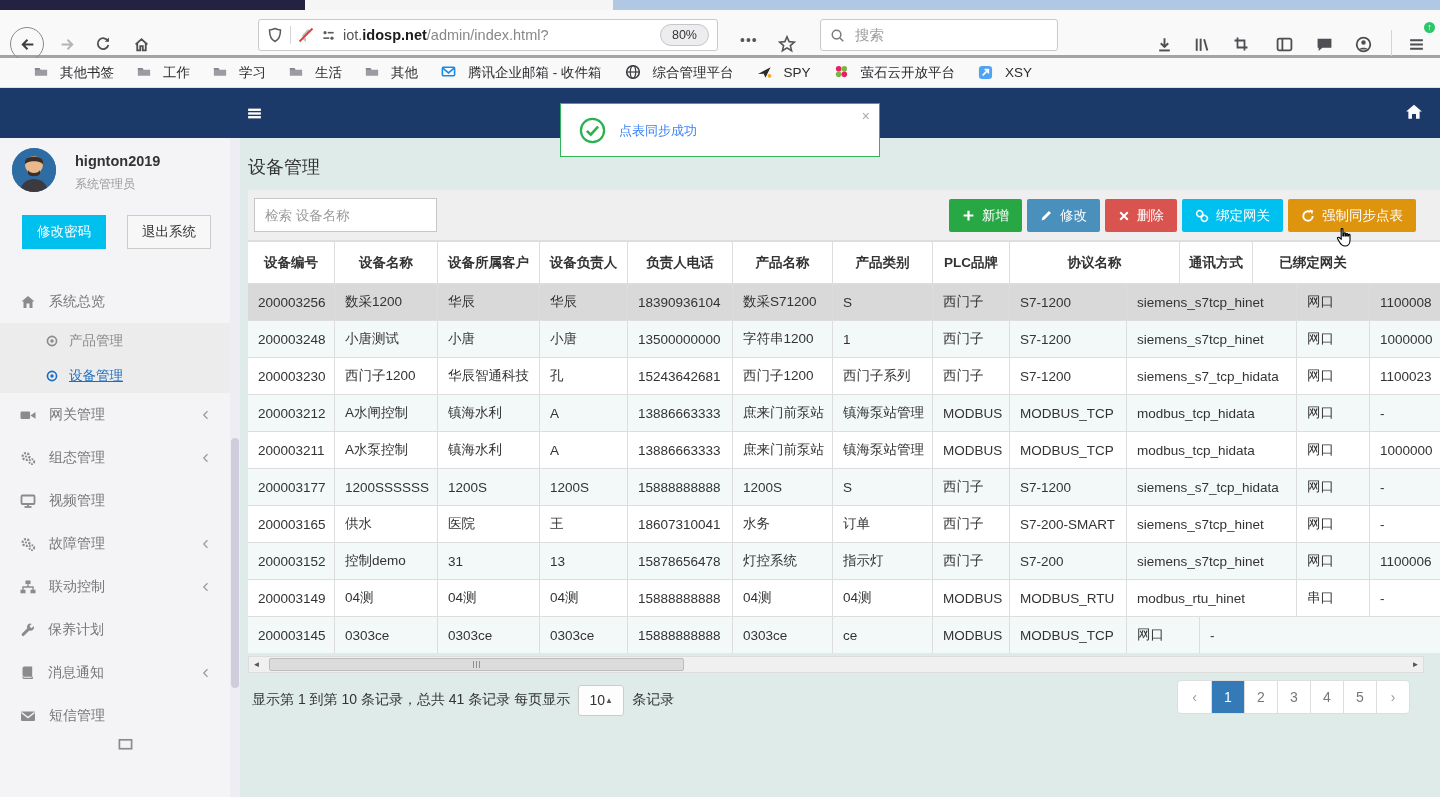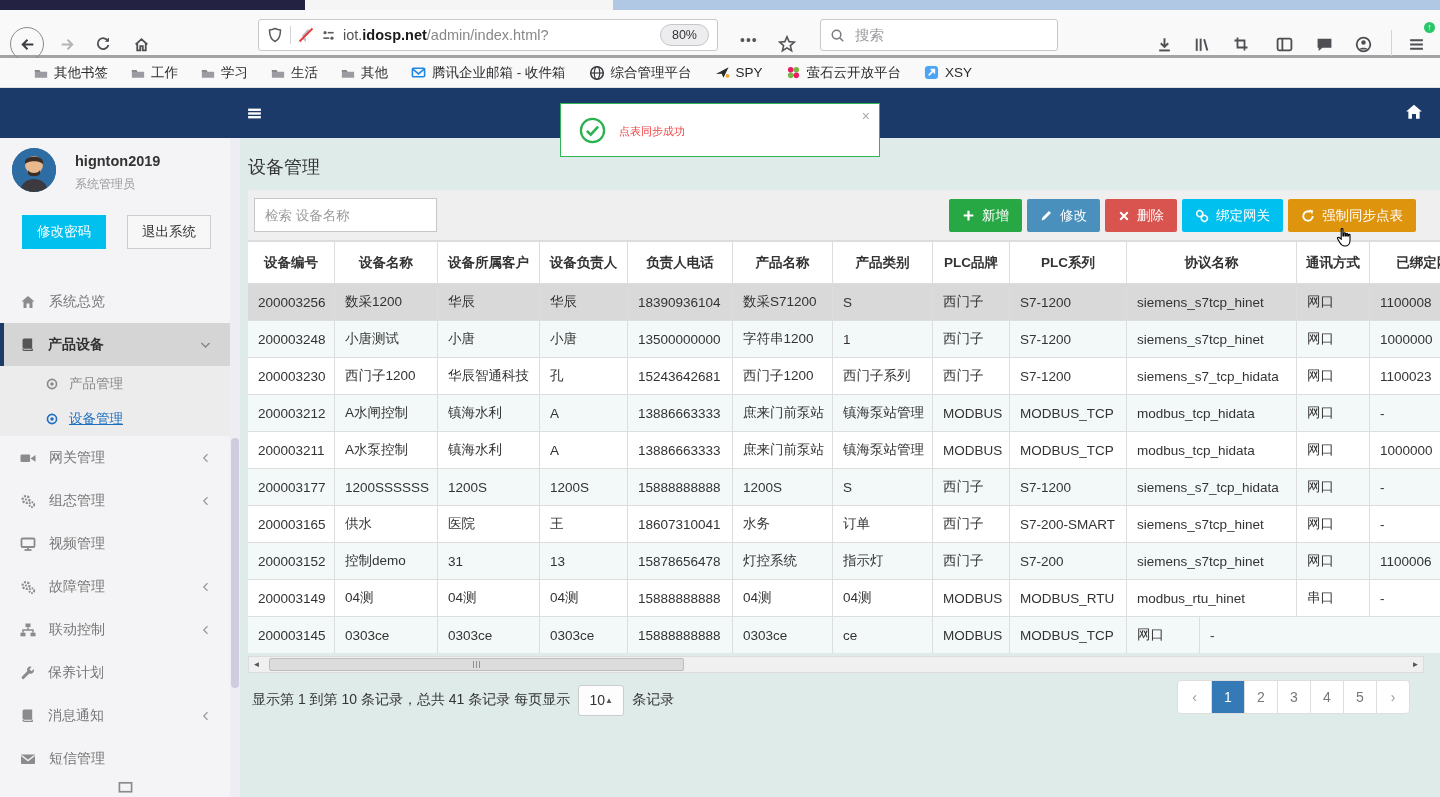--- a/index.html
+++ b/index.html
@@ -28,21 +28,21 @@
     display:flex;align-items:center;padding:0 9px;gap:8px;}
   .searchbox input{border:none;outline:none;flex:1;font-size:14.5px;color:#333;background:transparent;font-family:inherit;}
   .searchbox input::placeholder{color:#9a9a9f;}
   .ff-sep{position:absolute;left:1391px;top:20px;width:1px;height:26px;background:#d4d4d8;}
   .badge-up{position:absolute;left:1424px;top:12px;width:11px;height:11px;border-radius:50%;background:#2ac769;color:#fff;
     font-size:9px;line-height:11px;text-align:center;font-weight:bold;}
 
   
   .bm-bar{position:absolute;top:58px;left:0;width:1440px;height:30px;background:#f9f9fa;border-bottom:1px solid #e1e1e4;
     display:flex;align-items:center;padding:0 0 0 34px;gap:23px;}
-  .bm-item{display:inline-flex;align-items:center;gap:6px;cursor:default;}
+  .bm-item{display:inline-flex;gap:12px;cursor:default;}
   .bm-label{font-size:13.5px;color:#2b2b2e;white-space:nowrap;}
 
   
   .app-nav{position:absolute;top:88px;left:0;width:1440px;height:50px;background:#1b3a6a;}
   .nav-burger{position:absolute;left:243px;top:14px;width:22px;height:22px;display:flex;align-items:center;justify-content:center;}
   .nav-home{position:absolute;left:1405px;top:15px;width:22px;height:22px;}
 
   
   .sidebar{position:absolute;top:138px;left:0;width:230px;height:659px;background:#f4f4f6;overflow:hidden;}
   .side-track{position:absolute;top:138px;left:230px;width:10px;height:659px;background:#efedf4;}
@@ -103,21 +103,21 @@
   .pager{position:absolute;right:30px;top:542px;height:34px;display:flex;border:1px solid #ddd;border-radius:4px;background:#fff;overflow:hidden;}
   .pg-cell{min-width:33px;height:32px;display:flex;align-items:center;justify-content:center;font-size:14px;color:#777;
     border-left:1px solid #ddd;padding:0 4px;}
   .pager .pg-cell:first-child{border-left:none;}
   .pg-cell.active{background:#337ab7;color:#fff;}
   .pg-cell.nav{color:#999;}
 
   
   .toast{position:absolute;left:560px;top:103px;width:320px;height:54px;background:#fff;border:1px solid #2fb457;z-index:60;}
   .toast-ic{position:absolute;left:18px;top:13px;}
-  .toast-msg{position:absolute;left:58px;top:0;height:54px;display:flex;align-items:center;font-size:11px;color:#ef4444;}
+  .toast-msg{position:absolute;left:58px;top:0;height:54px;display:flex;align-items:center;font-size:13px;color:#3b82f6;}
   .toast-x{position:absolute;right:9px;top:4px;font-size:14px;color:#aaa;}
 
   .cursor{position:absolute;left:1332px;top:226px;z-index:70;}
 </style>
 </head>
 <body>
 
 <div class="strip">
   <div class="seg-dark"></div>
   <div class="seg-mid"></div>
@@ -367,34 +367,20 @@
   <button class="btn-pass">修改密码</button>
   <button class="btn-exit">退出系统</button>
   <div class="menu" id="side-menu">
       <div class="m-item">
         <span class="m-ic">
           <svg width="16" height="16" viewBox="0 0 16 16">
             <path d="M8 2l6.5 5.5h-2V14H9.5V9.5h-3V14H3.5V7.5h-2z" fill="#8a8a8f"></path>
           </svg>
         </span>
         <span class="m-label">系统总览</span>
-      </div>
-      <div class="m-item parent-active">
-        <span class="m-ic">
-          <svg width="15" height="15" viewBox="0 0 16 16">
-            <path d="M4.5 1.5H13v11H4.5A1.8 1.8 0 0 1 2.7 10.7V3.3a1.8 1.8 0 0 1 1.8-1.8z" fill="#555"></path>
-            <path d="M3 12.6a1.7 1.7 0 0 0 1.7 1.7H13v-1.8" fill="none" stroke="#555" stroke-width="1.3"></path>
-          </svg>
-        </span>
-        <span class="m-label">产品设备</span>
-        <span class="chev">
-          <svg width="13" height="13" viewBox="0 0 16 16">
-            <path d="M3 5.5l5 5 5-5" fill="none" stroke="#888" stroke-width="1.8"></path>
-          </svg>
-        </span>
       </div>
       <div class="m-sub">
         <div class="m-subitem">
           <span class="sub-ic">
             <svg width="14" height="14" viewBox="0 0 16 16">
               <circle cx="8" cy="8" r="5.2" fill="none" stroke="#8a8a8f" stroke-width="1.9"></circle>
               <circle cx="8" cy="8" r="2" fill="#8a8a8f"></circle>
             </svg>
           </span>
           <span class="sub-label">产品管理</span>
@@ -580,21 +566,20 @@
     <div class="tbl" id="dev-table">
         <div class="tr head">
           <div class="th" style="width: 86px;">设备编号</div>
           <div class="th" style="width: 103px;">设备名称</div>
           <div class="th" style="width: 102px;">设备所属客户</div>
           <div class="th" style="width: 88px;">设备负责人</div>
           <div class="th" style="width: 105px;">负责人电话</div>
           <div class="th" style="width: 100px;">产品名称</div>
           <div class="th" style="width: 100px;">产品类别</div>
           <div class="th" style="width: 77px;">PLC品牌</div>
-          <div class="th" style="width: 117px;">PLC系列</div>
           <div class="th" style="width: 170px;">协议名称</div>
           <div class="th" style="width: 73px;">通讯方式</div>
           <div class="th" style="width: 121px;">已绑定网关</div>
         </div>
         <div class="tr sel">
           <div class="td" style="width: 86px;">200003256</div>
           <div class="td" style="width: 103px;">数采1200</div>
           <div class="td" style="width: 102px;">华辰</div>
           <div class="td" style="width: 88px;">华辰</div>
           <div class="td" style="width: 105px;">18390936104</div>

